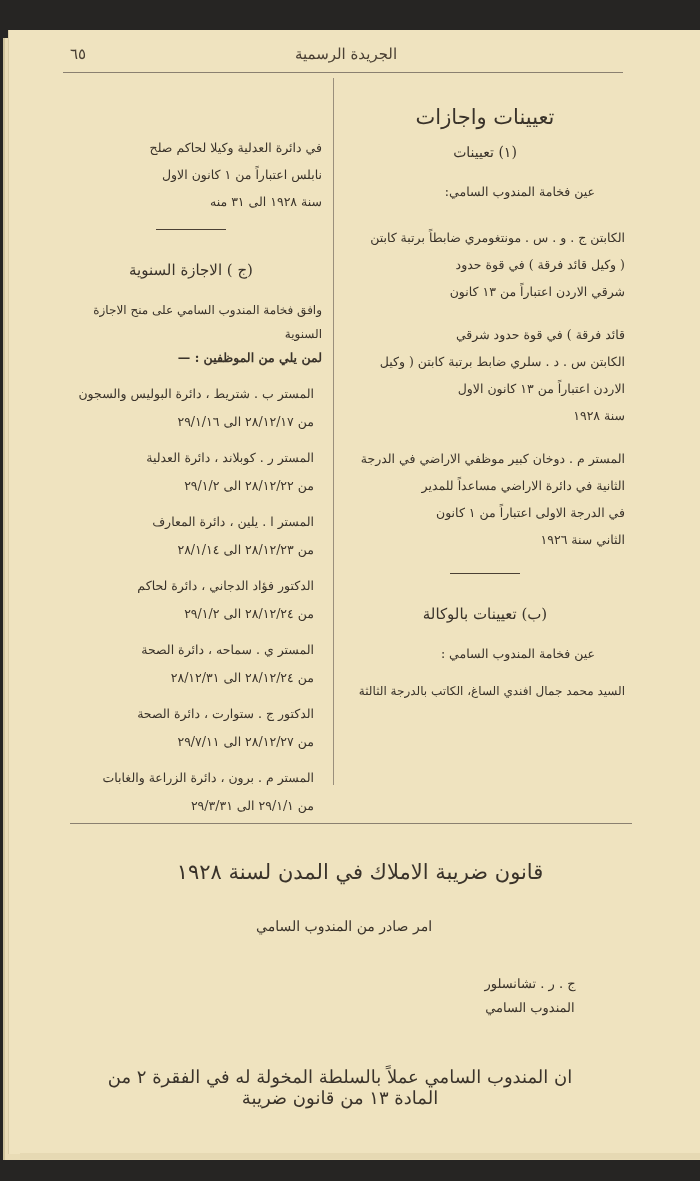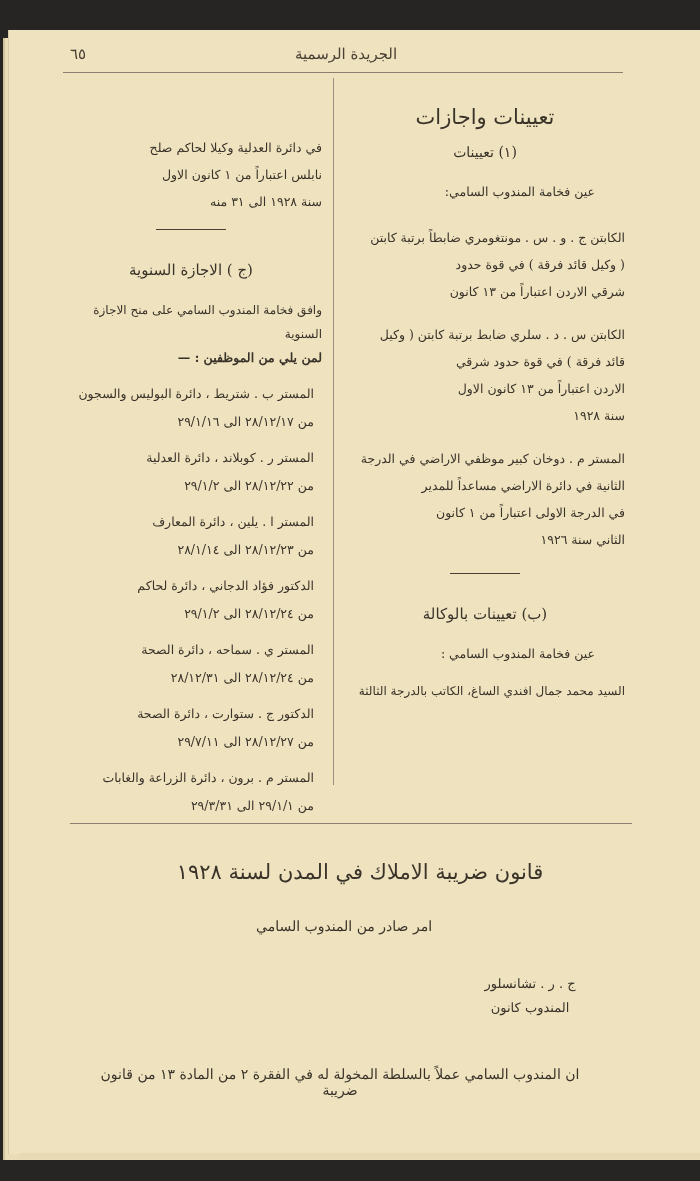--- a/index.html
+++ b/index.html
@@ -169,21 +169,21 @@
       text-align: center;
       font-size: 13px;
       line-height: 24px;
     }
     .law-body {
       position: absolute;
       top: 1066px;
       left: 100px;
       width: 480px;
       text-align: center;
-      font-size: 14px;
+      font-size: 18px;
     }
     .bottom-sheet-edge {
       position: absolute;
       left: 20px;
       top: 1153px;
       width: 690px;
       height: 6px;
       background: #e6d9b3;
     }
   </style>
@@ -207,22 +207,22 @@
   <div class="sub-title">(١)  تعيينات</div>
   <div class="intro">عين فخامة المندوب السامي:</div>
 
   <div class="entry" style="margin-top:20px;">
     <p>الكابتن ج . و . س . مونتغومري ضابطاً برتبة كابتن</p>
     <p>( وكيل قائد فرقة ) في قوة حدود</p>
     <p>شرقي الاردن اعتباراً من ١٣ كانون</p>
   </div>
 
   <div class="entry">
+    <p>قائد فرقة ) في قوة حدود شرقي</p>
     <p>الكابتن س . د . سلري ضابط برتبة كابتن ( وكيل</p>
-    <p>قائد فرقة ) في قوة حدود شرقي</p>
     <p>الاردن اعتباراً من ١٣ كانون الاول</p>
     <p>سنة ١٩٢٨</p>
   </div>
 
   <div class="entry">
     <p>المستر م . دوخان كبير موظفي الاراضي في الدرجة</p>
     <p>الثانية في دائرة الاراضي مساعداً للمدير</p>
     <p>في الدرجة الاولى اعتباراً من ١ كانون</p>
     <p>الثاني سنة ١٩٢٦</p>
   </div>
@@ -282,18 +282,18 @@
   </div>
 </div>
 
 <div class="bottom-rule"></div>
 
 <div class="law-title">قانون ضريبة الاملاك في المدن لسنة ١٩٢٨</div>
 <div class="law-sub">امر صادر من المندوب السامي</div>
 
 <div class="signature">
   <div>ج . ر . تشانسلور</div>
-  <div>المندوب كانون</div>
+  <div>المندوب السامي</div>
 </div>
 
 <div class="law-body">ان المندوب السامي عملاً بالسلطة المخولة له في الفقرة ٢ من المادة ١٣ من قانون ضريبة</div>
 
 <div class="bottom-sheet-edge"></div>
 
 </body></html>

